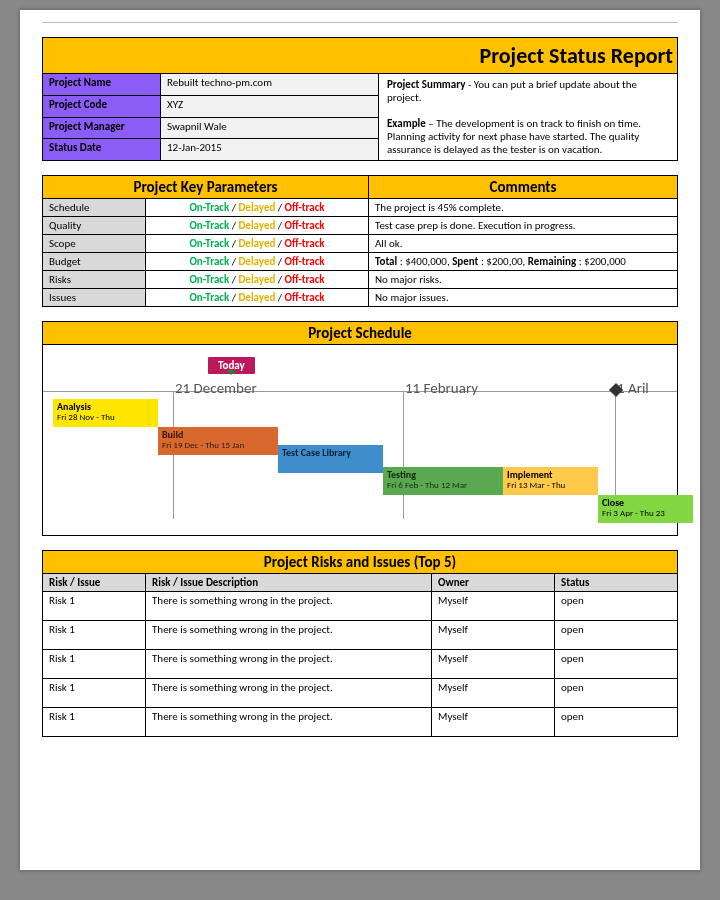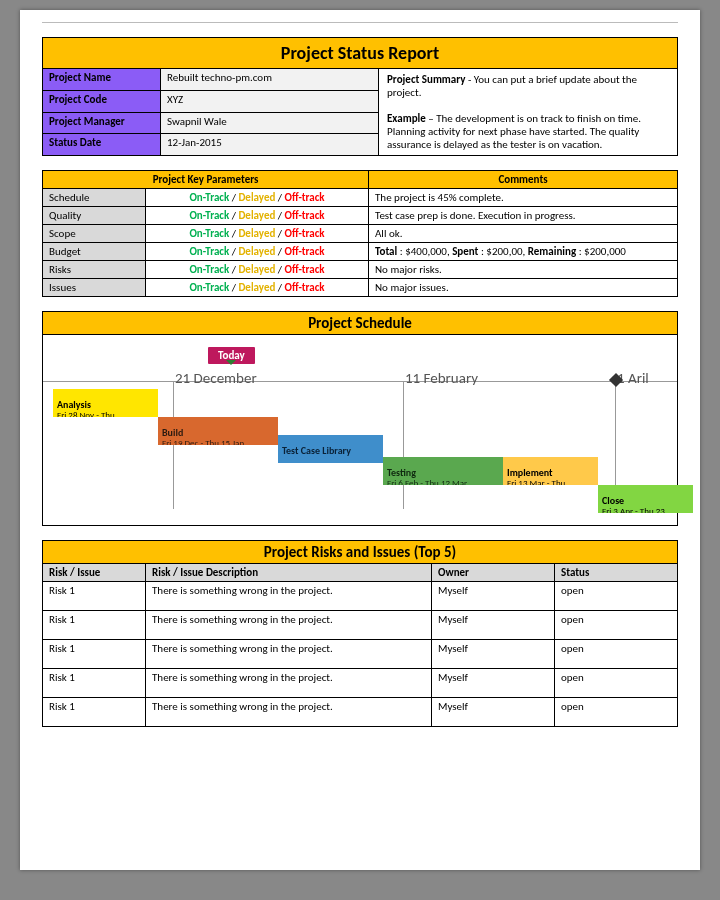--- a/index.html
+++ b/index.html
@@ -31,23 +31,23 @@
   }
   td, th {
     border: 1px solid #000;
     padding: 2px 6px;
     vertical-align: top;
     text-align: left;
     font-size: 11px;
   }
   .hdr-title {
     background: #ffc000;
-    text-align: center;
-    font-weight: 700;
-    font-size: 18px;
+    text-align: right;
+    font-weight: 700;
+    font-size: 22px;
     padding: 4px;
   }
   .lbl {
     font-weight: 700;
     width: 105px;
     background: #8b5cf6;
   }
   .val { background: #f2f2f2; }
   .section-gap { height: 14px; }
   .keyparam-head td {
@@ -116,21 +116,21 @@
     top: 40px;
     width: 10px; height: 10px;
     background: #333;
     transform: rotate(45deg);
   }
   .bar {
     position: absolute;
     height: 28px;
     font-size: 9px;
     line-height: 1.1;
-    padding: 10px 4px;
+    padding: 2px 4px;
     box-sizing: border-box;
     color: #000;
     overflow: hidden;
   }
   .bar .bt { font-weight: 700; font-size: 10px; }
   .c-analysis  { background: #ffe600; }
   .c-build     { background: #d8682e; color: #2b1a10;}
   .c-testcase  { background: #3f8ecb; color: #0a2238;}
   .c-testing   { background: #5aa84f; color: #102a10;}
   .c-implement { background: #ffc94a; }
@@ -139,21 +139,21 @@
     background: #ffc000;
     text-align: center;
     font-weight: 700;
     font-size: 15px;
   }
   .risks-cols td {
     background: #d9d9d9;
     font-weight: 700;
   }
   .risks tr.row td { height: 24px; }
-  .t2 .keyparam-head td { font-size: 11px; }
+  .t2 .keyparam-head td { font-size: 15px; }
 </style>
 </head>
 <body>
 
 <div class="sheet">
   <div class="top-rule"></div>
 
   <table>
     <tbody>
         <tr>

